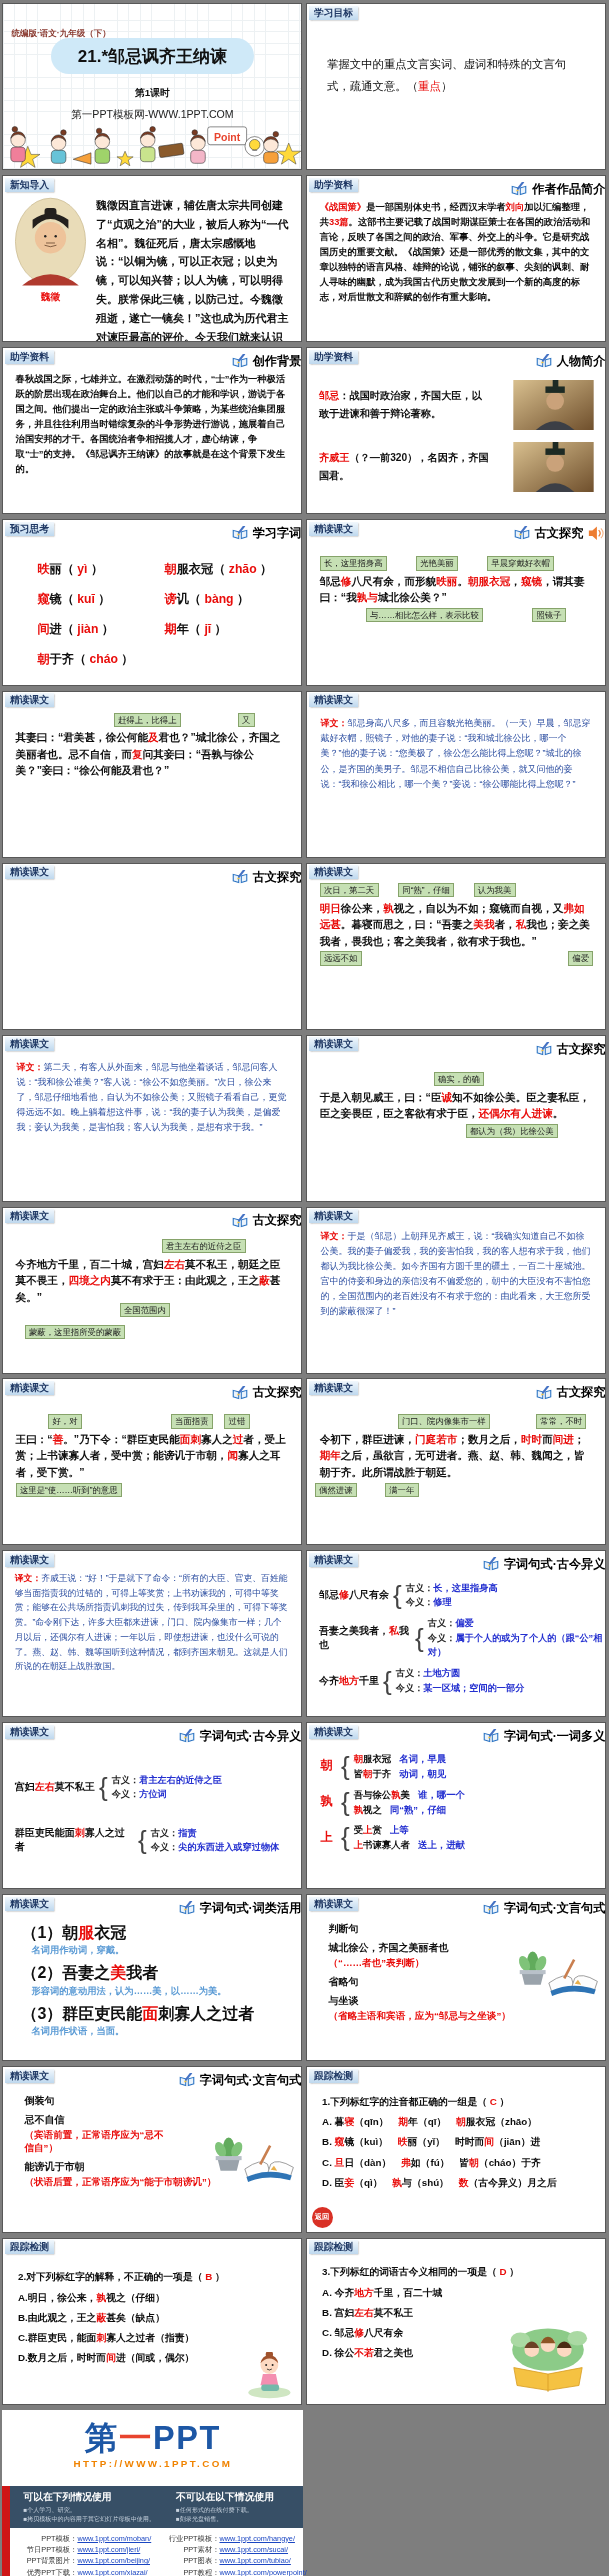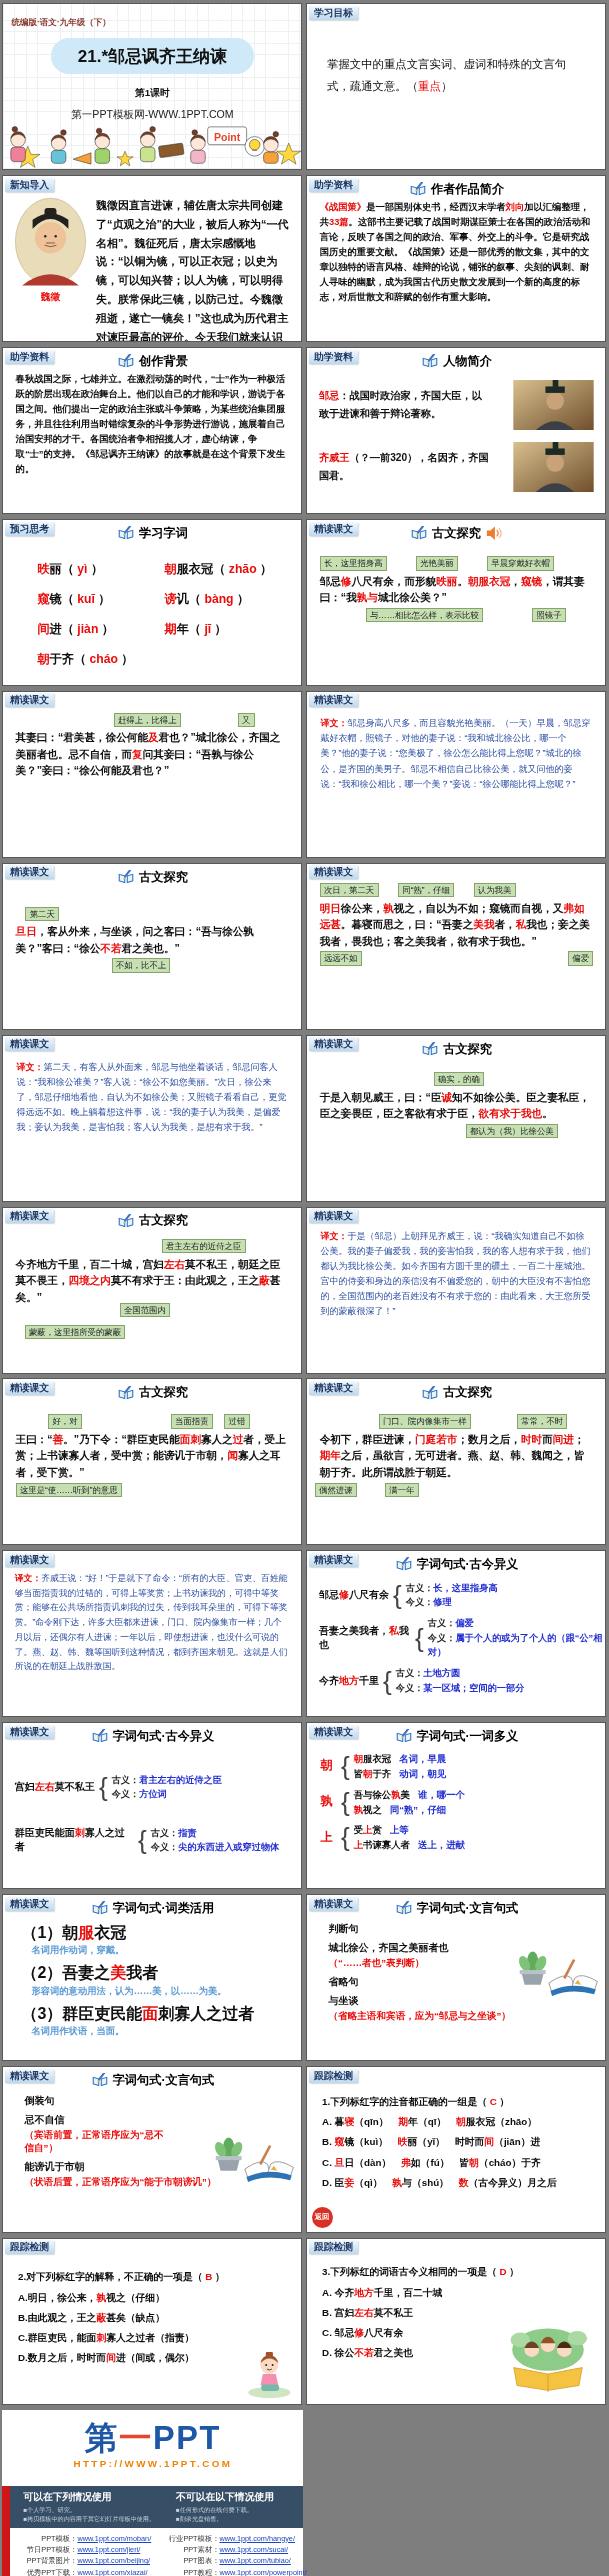--- a/index.html
+++ b/index.html
@@ -1,34 +1,34 @@
 <!DOCTYPE html>
 <html style="font-size:13px"><head>
 <meta charset="utf-8">
 <style>
   html,body{margin:0;padding:0}
   body{width:609px;background:#7e7e7e;font-family:"Liberation Sans","DejaVu Sans",sans-serif;-webkit-font-smoothing:antialiased}
   .wrap{padding-top:3.3px}
   .rowg{display:flex;gap:4.1px;margin:0 0 4.9px 2.4px}
   .sl{position:relative;width:300px;height:167px;background:#fff;border:0.8px solid #585858;box-sizing:border-box;overflow:hidden;flex:none}
   .tag{position:absolute;top:1.6px;left:1.6px;font-size:9.8px;font-weight:bold;color:#1f3864;background:linear-gradient(180deg,#f2f8fd,#bed8ee);padding:0 4.9px;line-height:14px;box-shadow:0.8px 0.8px 1.6px rgba(0,0,0,.35);z-index:3}
-  .bh{display:flex;justify-content:center;align-items:center;gap:4.1px;margin:4.9px 0 1.6px;font-size:12.2px;font-weight:bold;color:#000}
+  .bh{display:flex;justify-content:flex-end;align-items:center;gap:4.1px;margin:4.9px 0 1.6px;font-size:12.2px;font-weight:bold;color:#000}
   .bh svg{width:18px;height:14.6px}
   .pad{padding:0 12.2px}
   .ct{font-weight:bold;color:#101010;margin:2.4px 0;line-height:1.55}
   .f13{font-size:10.6px}.f115{font-size:9.3px;line-height:1.6}
   .r{color:#e90d0b}
   .tr{color:#2b4da0;font-size:9px;line-height:1.68;margin:0}
   .trl{color:#e90d0b;font-weight:bold}
   .gr{display:flex;align-items:flex-end;margin:1.6px 0;min-height:14px}
   .gbx{background:#c6e0b4;border:0.8px solid #86a36a;font-size:8.4px;line-height:12.2px;padding:0 3.3px;color:#1c1c1c;font-weight:normal;white-space:nowrap}
   .goal{margin:50px 19.5px 0;font-size:11.4px;font-weight:normal;line-height:1.9;color:#0d0d0d}
   
   .titleSl{background-color:#fff;background-image:repeating-linear-gradient(0deg,#edf1f3 0 0.8px,transparent 0.8px 11.4px),repeating-linear-gradient(90deg,#edf1f3 0 0.8px,transparent 0.8px 11.4px)}
-  .corner{position:absolute;top:13px;left:8.1px;font-size:8.5px;font-weight:bold;color:#8a3a30}
+  .corner{position:absolute;top:24px;left:8.1px;font-size:8.5px;font-weight:bold;color:#8a3a30}
   .tpill{margin:34px auto 0;width:203px;text-align:center;background:#cfe9f8;border-radius:21px;padding:6.5px 0;font-size:17px;font-weight:bold;color:#111}
   .tsub{text-align:center;font-size:9.8px;font-weight:bold;margin-top:13px;color:#111}
   .tsite{text-align:center;font-size:10.6px;margin-top:8.1px;color:#222}
   .strip{position:absolute;left:0;bottom:0;width:300px;height:47px}
   
   .wz{display:flex;padding:19.5px 8.1px 0 8.1px;gap:6.5px}
   .wzp{width:78px;text-align:center;flex:none}
   .wzc{color:#e90d0b;font-weight:bold;font-size:9.8px;margin-top:1.6px}
   .wztxt{font-weight:bold;font-size:11px;line-height:1.72;color:#101010}
   
@@ -331,29 +331,20 @@
 
   <div class="rowg">
     <div class="sl">
       <div class="tag">精读课文</div>
       <div class="bh">
           <svg viewBox="0 0 22 18" width="18" height="14.6">
             <use href="#bk"></use>
           </svg>
           <span>古文探究</span>
         </div>
-      <div class="pad" style="margin-top:21px">
-        <div class="gr" style="margin-left:9.8px">
-            <span class="gbx">第二天</span>
-          </div>
-        <p class="ct f13"><span></span><span class="r">旦日</span><span>，客从外来，与坐谈，问之客曰：“吾与徐公孰美？”客曰：“徐公</span><span class="r">不若</span><span>君之美也。”</span></p>
-        <div class="gr" style="margin-left:96px">
-            <span class="gbx">不如，比不上</span>
-          </div>
-      </div>
     </div>
     <div class="sl">
       <div class="tag">精读课文</div>
       <div class="pad" style="margin-top:19.5px">
         <div class="gr" style="gap:19.5px">
             <span class="gbx">次日，第二天</span>
             <span class="gbx">同“熟”，仔细</span>
             <span class="gbx">认为我美</span>
           </div>
         <p class="ct f13"><span></span><span class="r">明日</span><span>徐公来，</span><span class="r">孰</span><span>视之，自以为不如；窥镜而自视，又</span><span class="r">弗如远甚</span><span>。暮寝而思之，曰：“吾妻之</span><span class="r">美我</span><span>者，</span><span class="r">私</span><span>我也；妾之美我者，畏我也；客之美我者，欲有求于我也。”</span></p>
@@ -375,21 +366,21 @@
       <div class="bh">
           <svg viewBox="0 0 22 18" width="18" height="14.6">
             <use href="#bk"></use>
           </svg>
           <span>古文探究</span>
         </div>
       <div class="pad" style="margin-top:14.6px">
         <div class="gr" style="margin-left:114px">
             <span class="gbx">确实，的确</span>
           </div>
-        <p class="ct f13"><span>于是入朝见威王，曰：“臣</span><span class="r">诚</span><span>知不如徐公美。臣之妻私臣，臣之妾畏臣，臣之客欲有求于臣，</span><span class="r">欲有求于我也</span><span>。</span></p>
+        <p class="ct f13"><span>于是入朝见威王，曰：“臣</span><span class="r">诚</span><span>知不如徐公美。臣之妻私臣，臣之妾畏臣，臣之客欲有求于臣，</span><span class="r">还偶尔有人进谏</span><span>。</span></p>
         <div class="gr" style="margin-left:146px">
             <span class="gbx">都认为（我）比徐公美</span>
           </div>
       </div>
     </div>
   </div>
 
   <div class="rowg">
     <div class="sl">
       <div class="tag">精读课文</div>
@@ -442,21 +433,21 @@
     <div class="sl">
       <div class="tag">精读课文</div>
       <div class="bh">
           <svg viewBox="0 0 22 18" width="18" height="14.6">
             <use href="#bk"></use>
           </svg>
           <span>古文探究</span>
         </div>
       <div class="pad" style="margin-top:13px">
         <div class="gr">
-            <span class="gbx" style="margin-left:59px">门口、院内像集市一样</span>
+            <span class="gbx" style="margin-left:78px">门口、院内像集市一样</span>
             <span class="gbx" style="margin-left:46px">常常，不时</span>
           </div>
         <p class="ct f13"><span>令初下，群臣进谏，</span><span class="r">门庭若市</span><span>；数月之后，</span><span class="r">时时</span><span>而</span><span class="r">间进</span><span>；</span><span class="r">期年</span><span>之后，虽欲言，无可进者。燕、赵、韩、魏闻之，皆朝于齐。此所谓战胜于朝廷。</span></p>
         <div class="gr" style="gap:28px;margin-left:-4.9px">
             <span class="gbx">偶然进谏</span>
             <span class="gbx">满一年</span>
           </div>
       </div>
     </div>
   </div>

